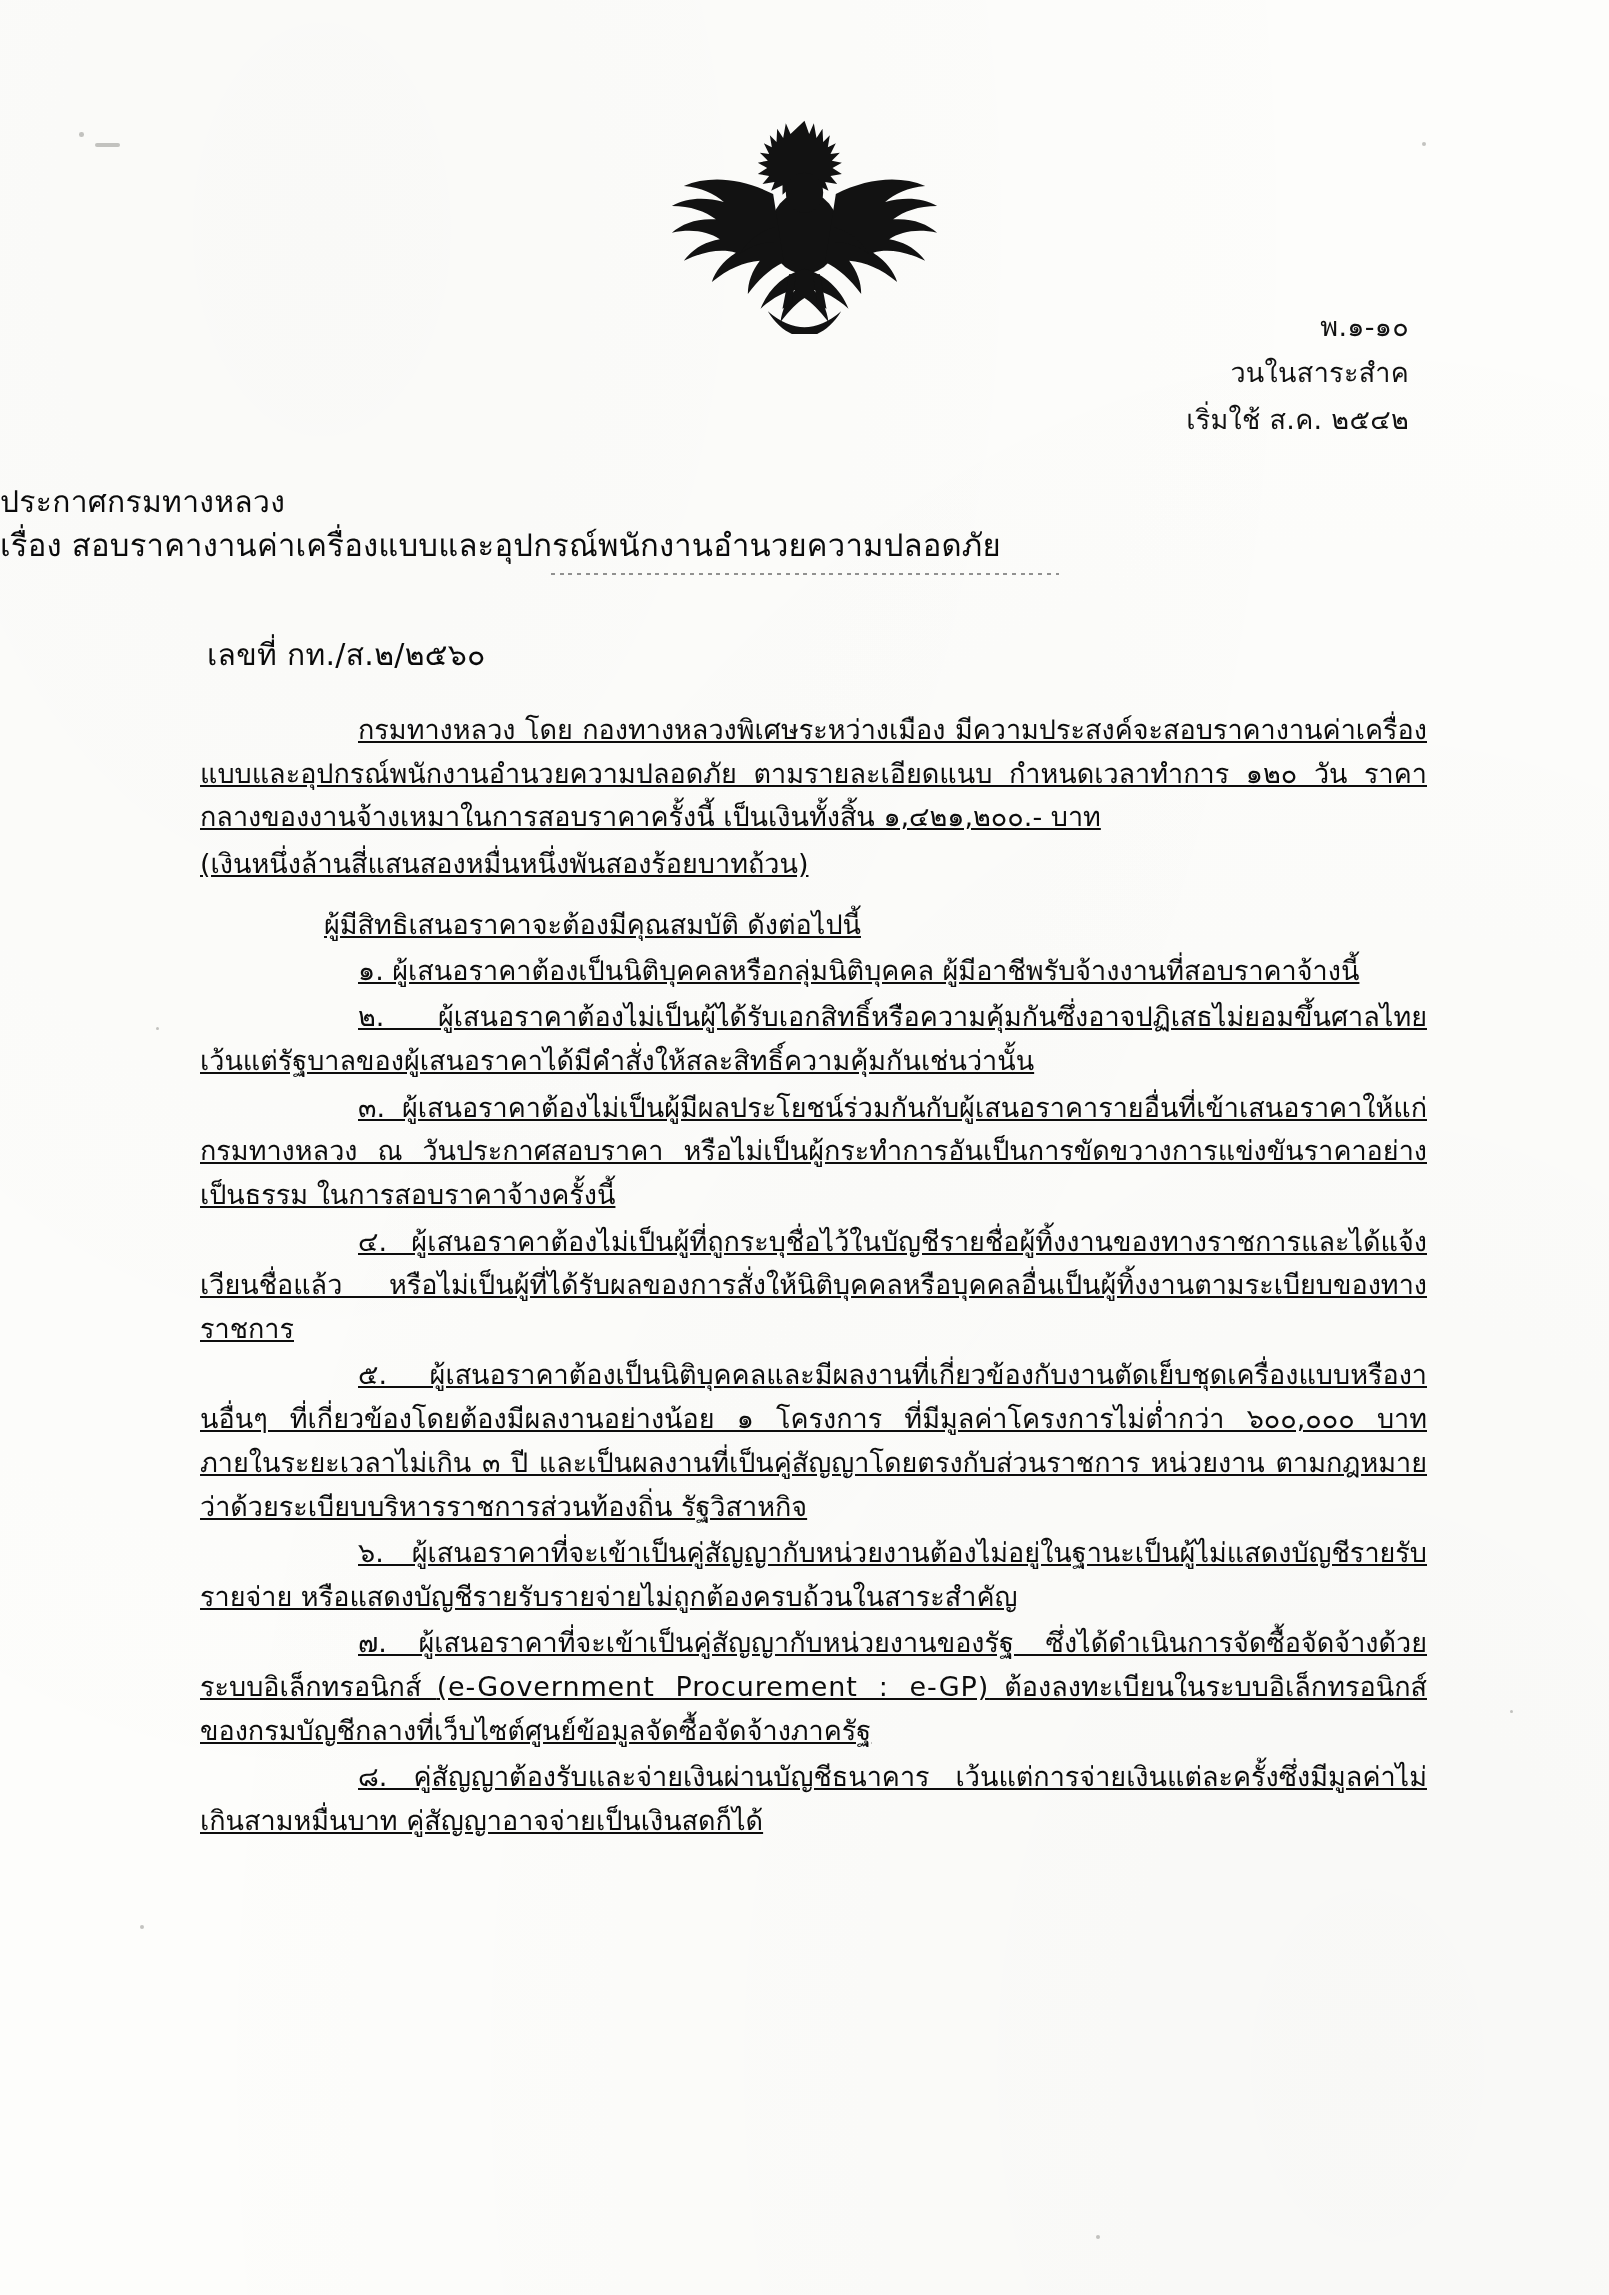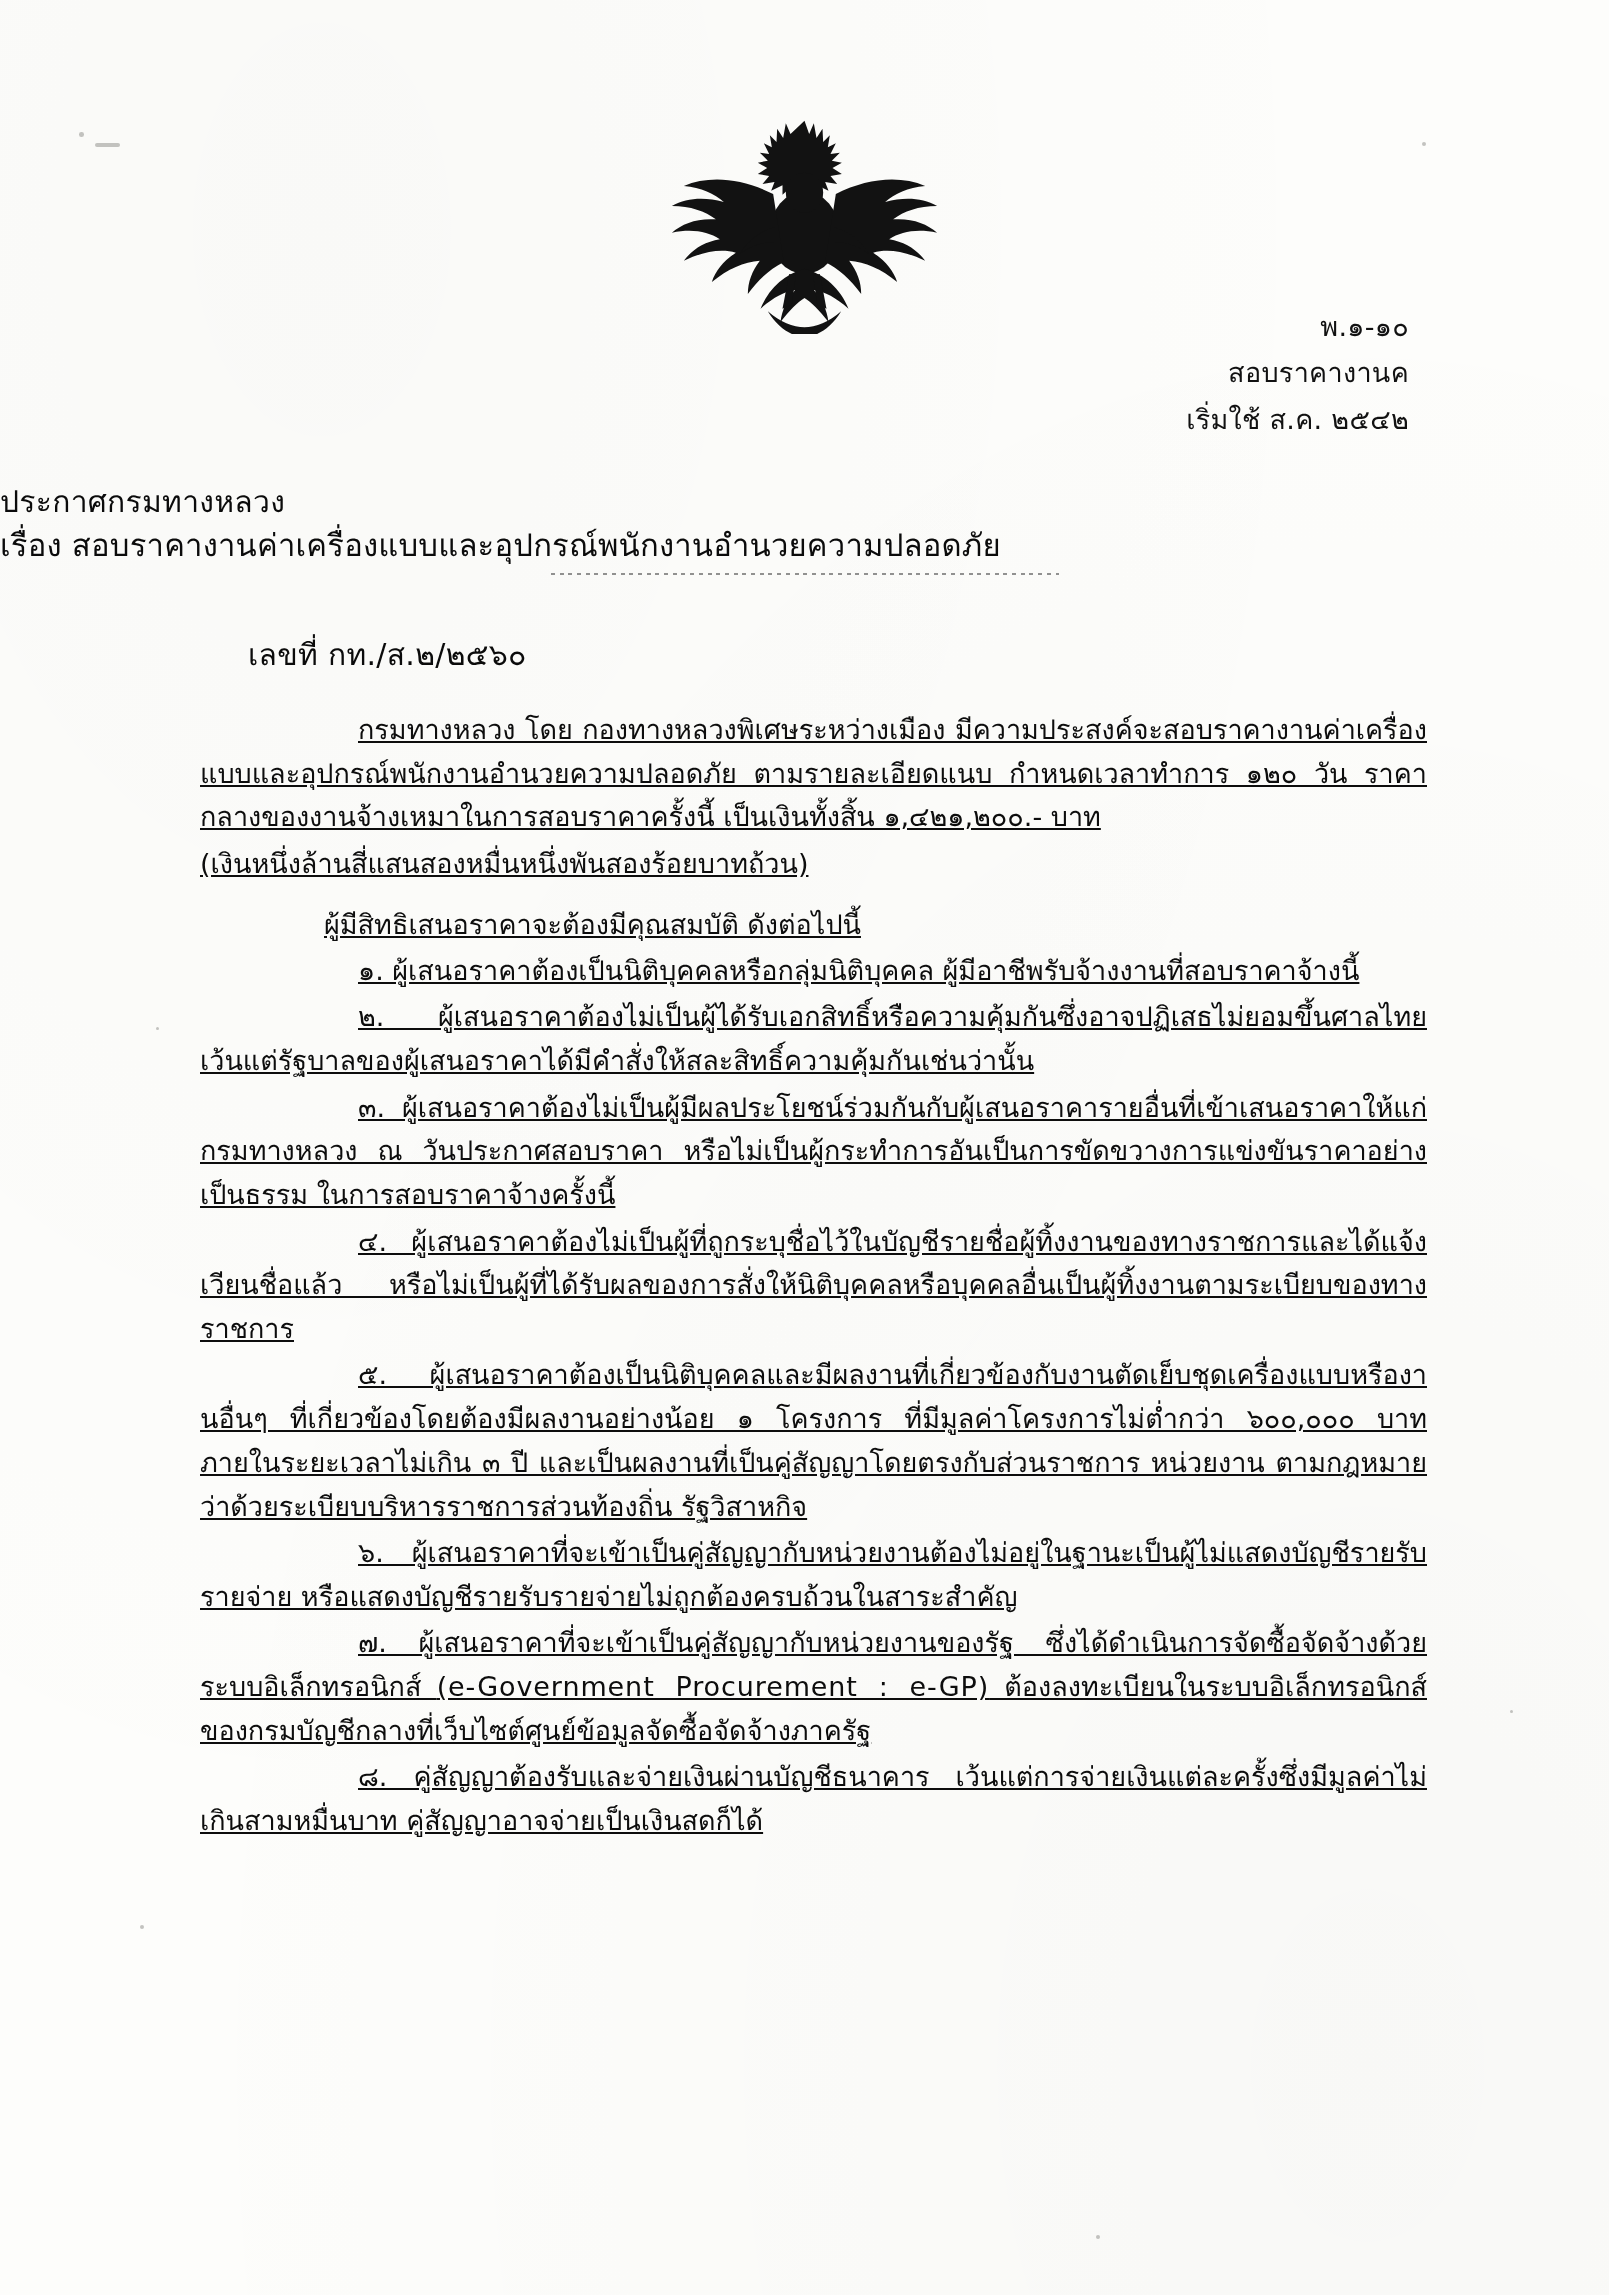--- a/index.html
+++ b/index.html
@@ -84,21 +84,20 @@
   }
 
   
   .docnum {
     position: absolute;
     left: 207px;
     top: 631px;
     font-size: 30px;
     color: #0b0b0b;
     letter-spacing: 0.3px;
-    margin-left: 41px;
   }
 
   
   .body {
     position: absolute;
     left: 200px;
     right: 182px;
     top: 708px;
     font-size: 27px;
     line-height: 1.62;
@@ -156,21 +155,21 @@
         <path d="M192 240 l-10 52 14 -6 6 -44z"></path>
         <path d="M238 240 l10 52 -14 -6 -6 -44z"></path>
 
         <path d="M160 296 c18 16 38 24 55 24 17 0 37 -8 55 -24 -16 26 -36 38 -55 38 -19 0 -39 -12 -55 -38z"></path>
       </g>
     </svg>
   </div>
 
   <div class="header-right">
     <div>พ.๑-๑๐</div>
-    <div>สอบราคางานค</div>
+    <div>วนในสาระสำค</div>
     <div>เริ่มใช้ ส.ค. ๒๕๔๒</div>
   </div>
 
   <div class="title-block">
     <div class="title-main">ประกาศกรมทางหลวง</div>
     <div class="title-sub">เรื่อง  สอบราคางานค่าเครื่องแบบและอุปกรณ์พนักงานอำนวยความปลอดภัย</div>
     <div class="rule-dots"></div>
   </div>
 
   <div class="docnum">เลขที่  กท./ส.๒/๒๕๖๐</div>

